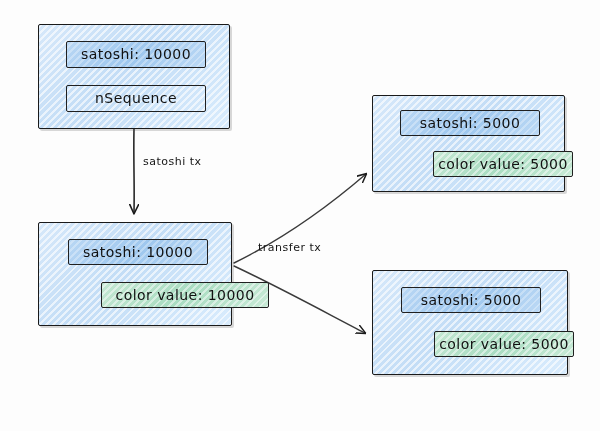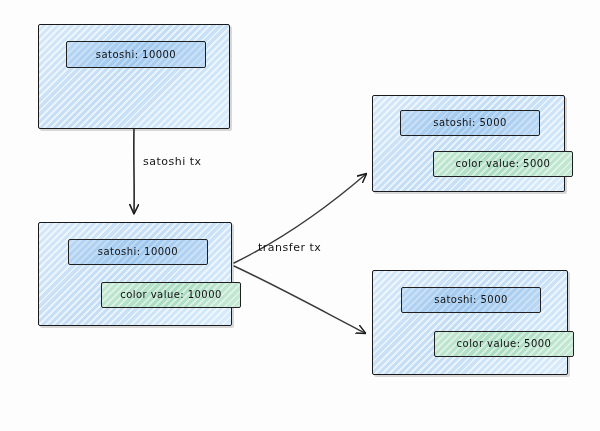--- a/index.html
+++ b/index.html
@@ -40,21 +40,21 @@
   }
   .field {
     position: absolute;
     box-sizing: border-box;
     border: 1.5px solid #202020;
     border-radius: 2px;
     display: flex;
     align-items: center;
     justify-content: center;
     font-family: "DejaVu Sans", sans-serif;
-    font-size: 10px;
+    font-size: 14px;
     letter-spacing: 0.45px;
     color: #111111;
     white-space: nowrap;
   }
   .field.blue {
     background-color: #a9cdf0;
     background-image:
       repeating-linear-gradient(
         -45deg,
         rgba(255,255,255,0.30) 0px,
@@ -113,27 +113,30 @@
 
   <g>
     <path d="M 234 266 C 283 289, 330 315, 365 333" fill="none" stroke="#3a3a3a" stroke-width="1.4" stroke-linecap="round" marker-end="url(#arrowhead)"></path>
   </g>
 </svg>
 
 <div class="node" style="left:38px; top:24px; width:192px; height:105px;">
   <div class="field blue" style="left:27px; top:16px; width:140px; height:27px;">
     <span class="txt">satoshi: 10000</span>
   </div>
+  <div class="field clear" style="left:27px; top:60px; width:140px; height:27px;">
+    <span class="txt">nSequence</span>
+  </div>
 </div>
 
 <div class="node" style="left:38px; top:222px; width:194px; height:104px;">
   <div class="field blue" style="left:29px; top:16px; width:140px; height:26px;">
     <span class="txt">satoshi: 10000</span>
   </div>
-  <div class="field green" style="left:29px; top:59px; width:140px; height:26px;">
+  <div class="field green" style="left:29px; top:59px; width:168px; height:26px;">
     <span class="txt">color value: 10000</span>
   </div>
 </div>
 
 <div class="node" style="left:372px; top:95px; width:193px; height:97px;">
   <div class="field blue" style="left:27px; top:14px; width:140px; height:26px;">
     <span class="txt">satoshi: 5000</span>
   </div>
   <div class="field green" style="left:27px; top:55px; width:140px; height:26px;">
     <span class="txt">color value: 5000</span>

